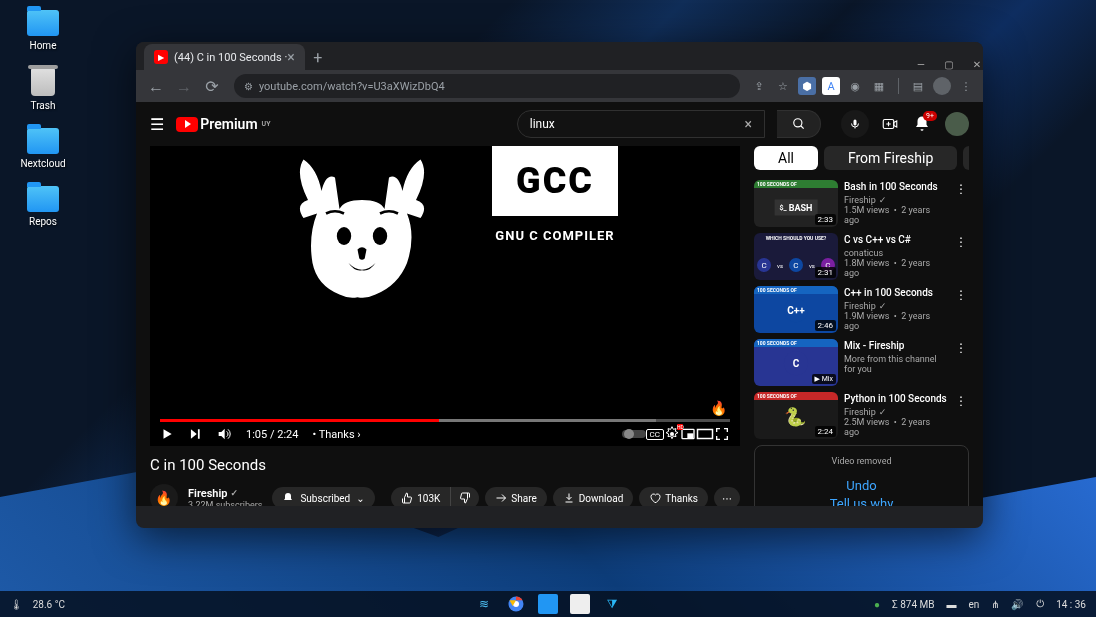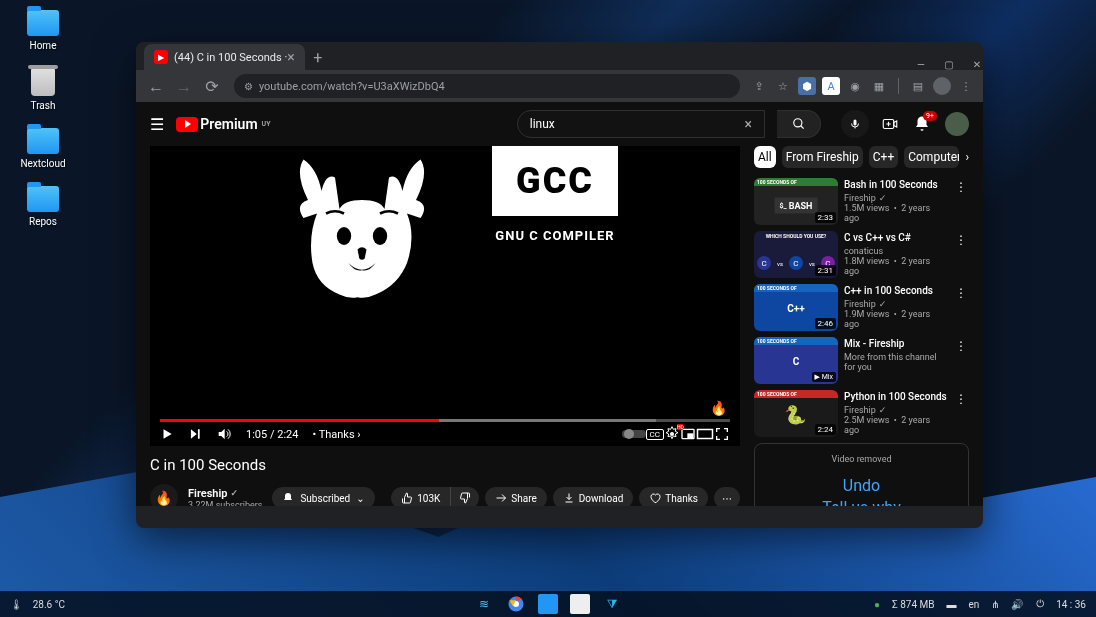--- a/index.html
+++ b/index.html
@@ -63,36 +63,36 @@
 .channel-icon{width:28px;height:28px;border-radius:50%;background:#1a1a1a;display:flex;align-items:center;justify-content:center;font-size:14px}
 .channel-info{display:flex;flex-direction:column}
 .channel-name{color:#fff;font-size:11px;font-weight:600;display:flex;align-items:center;gap:3px}
 .channel-subs{color:#aaa;font-size:9px}
 .sub-btn{background:#272727;color:#fff;padding:5px 10px;border-radius:14px;font-size:10px;display:flex;align-items:center;gap:6px;cursor:pointer}
 .action-btns{margin-left:auto;display:flex;gap:6px}
 .action-btn{background:#272727;color:#fff;padding:5px 10px;border-radius:14px;font-size:10px;display:flex;align-items:center;gap:4px;cursor:pointer}
 .action-btn.icon-only{padding:5px 8px}
 .yt-sidebar{flex:1;overflow:hidden}
 .chips{display:flex;gap:6px;margin-bottom:10px;align-items:center}
-.chip{background:#272727;color:#fff;padding:4px 4px;border-radius:6px;font-size:12px;cursor:pointer;white-space:nowrap}
+.chip{background:#272727;color:#fff;padding:4px 24px;border-radius:6px;font-size:14px;cursor:pointer;white-space:nowrap}
 .chip.active{background:#fff;color:#000}
 .chip-next{color:#fff;margin-left:auto;cursor:pointer;font-size:12px}
 .rec-item{display:flex;gap:6px;margin-bottom:6px;position:relative}
 .rec-thumb{width:84px;height:47px;background:#222;border-radius:6px;position:relative;overflow:hidden;flex-shrink:0}
 .rec-thumb .bar{position:absolute;top:0;left:0;right:0;height:8px;font-size:5px;color:#fff;display:flex;align-items:center;padding:0 3px;font-weight:700}
 .rec-thumb .duration{position:absolute;bottom:2px;right:2px;background:rgba(0,0,0,0.8);color:#fff;font-size:8px;padding:1px 3px;border-radius:2px}
 .rec-thumb .lang-icon{position:absolute;top:50%;left:50%;transform:translate(-50%,-50%);font-size:18px;font-weight:700}
 .rec-info{flex:1;min-width:0}
 .rec-title{color:#fff;font-size:10px;font-weight:500;line-height:1.3}
 .rec-channel{color:#aaa;font-size:9px;margin-top:2px;display:flex;align-items:center;gap:3px}
 .rec-stats{color:#aaa;font-size:9px}
 .rec-menu{color:#fff;cursor:pointer;font-size:12px;padding:2px}
 .removed-card{border:1px solid #333;border-radius:8px;padding:10px;text-align:center;margin-bottom:6px}
 .removed-card .removed-text{color:#aaa;font-size:9px;margin-bottom:12px}
-.removed-card .link{color:#3ea6ff;font-size:16px;cursor:pointer;margin:3px 0;display:block}
+.removed-card .link{color:#3ea6ff;font-size:13px;cursor:pointer;margin:3px 0;display:block}
 .taskbar{position:absolute;bottom:0;left:0;right:0;height:26px;background:rgba(5,15,30,0.85);display:flex;align-items:center;padding:0 10px;z-index:20}
 .taskbar-left{display:flex;align-items:center;gap:10px;color:#ddd;font-size:10px}
 .taskbar-center{position:absolute;left:50%;transform:translateX(-50%);display:flex;gap:12px}
 .taskbar-app{width:20px;height:20px;border-radius:3px;cursor:pointer;display:flex;align-items:center;justify-content:center;font-size:12px}
 .taskbar-right{margin-left:auto;display:flex;align-items:center;gap:12px;color:#ddd;font-size:10px}
 .verify{font-size:9px;color:#aaa}
 svg{display:block}
 </style>
 </head>
 <body>

